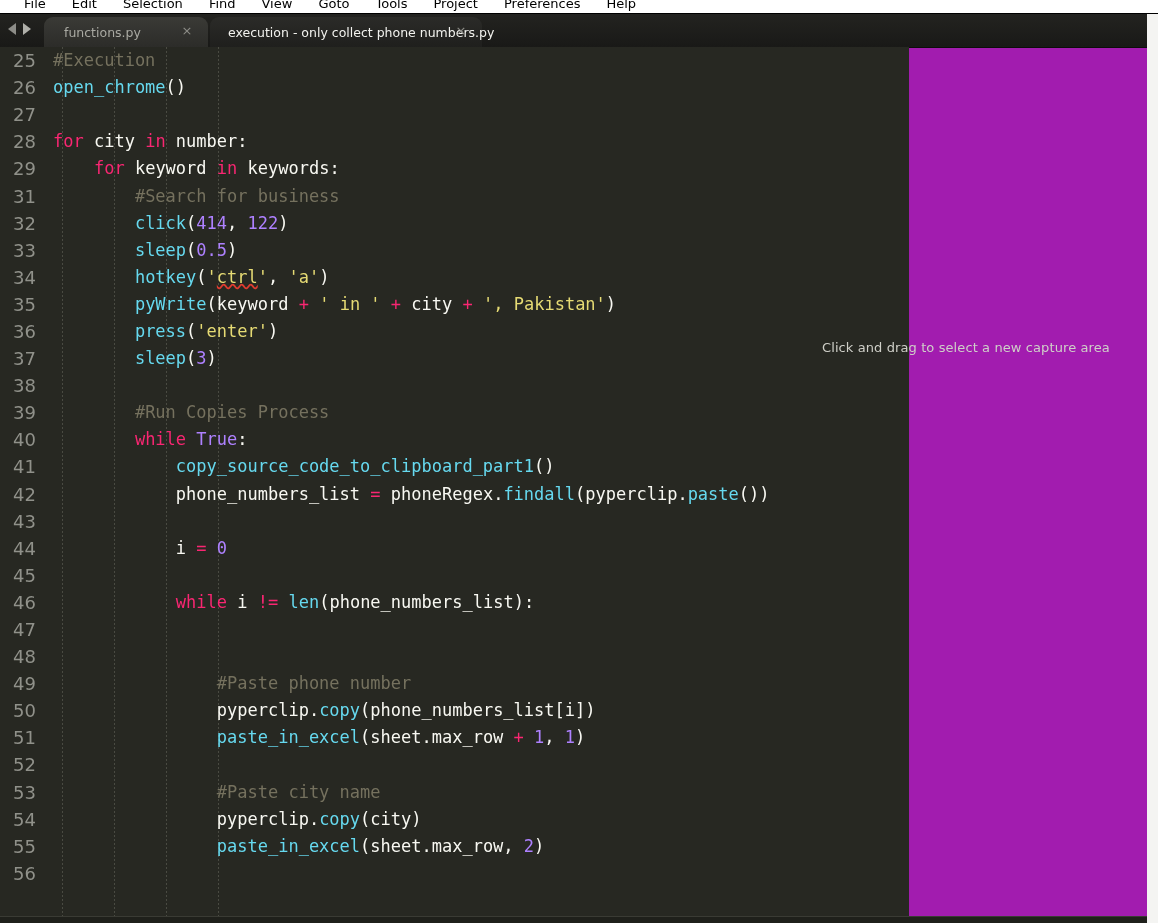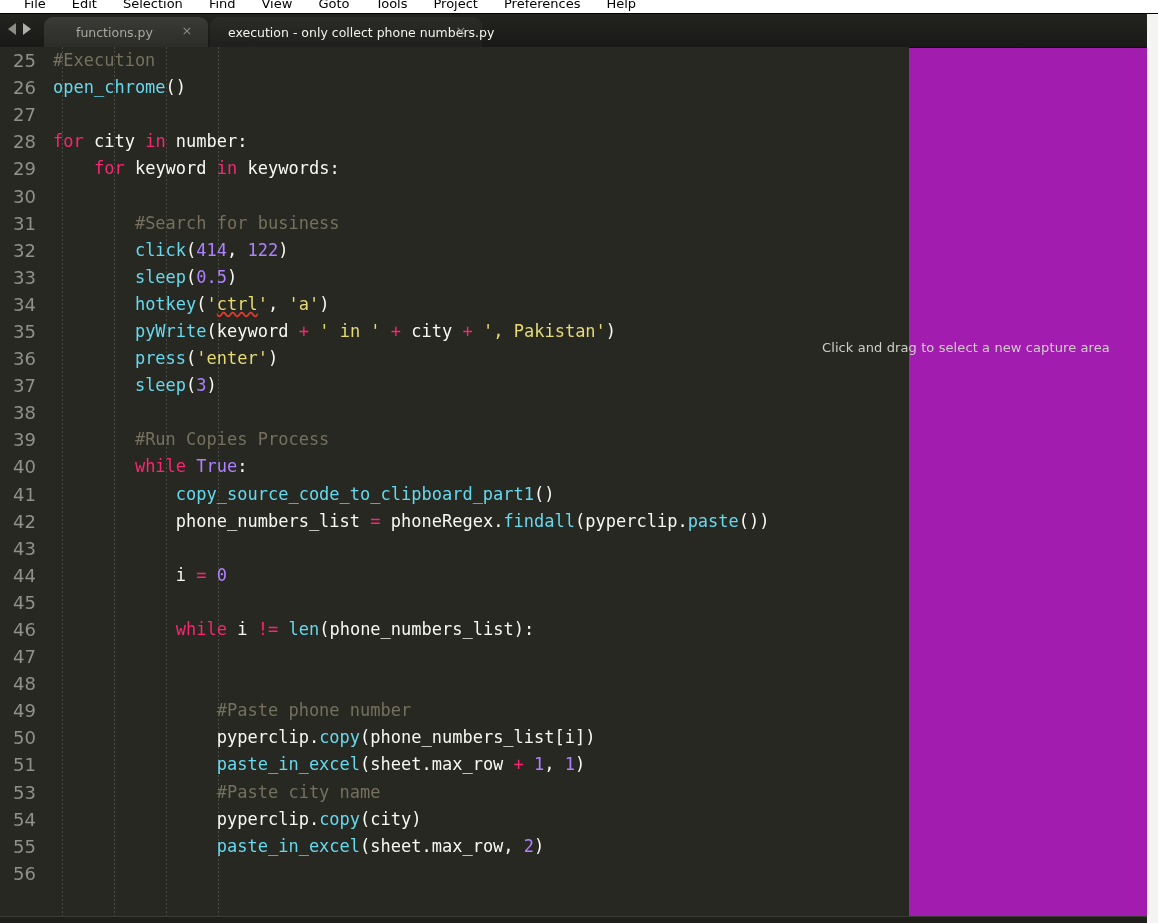--- a/index.html
+++ b/index.html
@@ -64,21 +64,21 @@
   }
   .tab-label {
     font-family: "DejaVu Sans", "Liberation Sans", sans-serif;
     font-size: 12.5px;
     white-space: nowrap;
   }
   .tab.inactive {
     left: 44px; width: 164px;
     background: linear-gradient(180deg,#3a3a36 0%, #2c2c29 100%);
   }
-  .tab.inactive .tab-label { color: #a9a9a2; padding-left: 32px; }
+  .tab.inactive .tab-label { color: #a9a9a2; padding-left: 20px; }
   .tab.active {
     left: 210px; width: 272px;
     background: linear-gradient(180deg,#2b2b28 0%, #1f1f1d 100%);
   }
   .tab.active .tab-label { color: #f2f2ee; padding-left: 18px; }
   .tab-close {
     position: absolute; right: 14px; top: 7px;
     width: 14px; height: 14px;
     font-family: "DejaVu Sans", "Liberation Sans", sans-serif;
     font-size: 13px; line-height: 14px; text-align: center;
@@ -215,21 +215,20 @@
         <div class="iguide" style="left: 114px;"></div>
         <div class="iguide" style="left: 166px;"></div>
         <div class="iguide" style="left: 218px;"></div>
       </div>
     <div class="code-area" id="code-area">
         <div class="line"><div class="lineno">25</div><div class="code"><span class="c-com">#Execution</span></div></div>
         <div class="line"><div class="lineno">26</div><div class="code"><span class="c-fn">open_chrome</span><span class="c-pln">()</span></div></div>
         <div class="line"><div class="lineno">27</div><div class="code"></div></div>
         <div class="line"><div class="lineno">28</div><div class="code"><span class="c-kw">for</span><span class="c-pln"> city </span><span class="c-kw">in</span><span class="c-pln"> number:</span></div></div>
         <div class="line"><div class="lineno">29</div><div class="code"><span class="c-pln">    </span><span class="c-kw">for</span><span class="c-pln"> keyword </span><span class="c-kw">in</span><span class="c-pln"> keywords:</span></div></div>
-        <div class="line"><div class="lineno">30</div><div class="code"></div></div>
         <div class="line"><div class="lineno">31</div><div class="code"><span class="c-pln">        </span><span class="c-com">#Search for business</span></div></div>
         <div class="line"><div class="lineno">32</div><div class="code"><span class="c-pln">        </span><span class="c-fn">click</span><span class="c-pln">(</span><span class="c-num">414</span><span class="c-pln">, </span><span class="c-num">122</span><span class="c-pln">)</span></div></div>
         <div class="line"><div class="lineno">33</div><div class="code"><span class="c-pln">        </span><span class="c-fn">sleep</span><span class="c-pln">(</span><span class="c-num">0.5</span><span class="c-pln">)</span></div></div>
         <div class="line"><div class="lineno">34</div><div class="code"><span class="c-pln">        </span><span class="c-fn">hotkey</span><span class="c-pln">(</span><span class="c-str">'</span><span class="c-str spell">ctrl</span><span class="c-str">'</span><span class="c-pln">, </span><span class="c-str">'a'</span><span class="c-pln">)</span></div></div>
         <div class="line"><div class="lineno">35</div><div class="code"><span class="c-pln">        </span><span class="c-fn">pyWrite</span><span class="c-pln">(keyword </span><span class="c-kw">+</span><span class="c-pln"> </span><span class="c-str">' in '</span><span class="c-pln"> </span><span class="c-kw">+</span><span class="c-pln"> city </span><span class="c-kw">+</span><span class="c-pln"> </span><span class="c-str">', Pakistan'</span><span class="c-pln">)</span></div></div>
         <div class="line"><div class="lineno">36</div><div class="code"><span class="c-pln">        </span><span class="c-fn">press</span><span class="c-pln">(</span><span class="c-str">'enter'</span><span class="c-pln">)</span></div></div>
         <div class="line"><div class="lineno">37</div><div class="code"><span class="c-pln">        </span><span class="c-fn">sleep</span><span class="c-pln">(</span><span class="c-num">3</span><span class="c-pln">)</span></div></div>
         <div class="line"><div class="lineno">38</div><div class="code"></div></div>
         <div class="line"><div class="lineno">39</div><div class="code"><span class="c-pln">        </span><span class="c-com">#Run Copies Process</span></div></div>
         <div class="line"><div class="lineno">40</div><div class="code"><span class="c-pln">        </span><span class="c-kw">while</span><span class="c-pln"> </span><span class="c-num">True</span><span class="c-pln">:</span></div></div>
@@ -237,20 +236,21 @@
         <div class="line"><div class="lineno">42</div><div class="code"><span class="c-pln">            </span><span class="c-pln">phone_numbers_list </span><span class="c-kw">=</span><span class="c-pln"> phoneRegex.</span><span class="c-fn">findall</span><span class="c-pln">(pyperclip.</span><span class="c-fn">paste</span><span class="c-pln">())</span></div></div>
         <div class="line"><div class="lineno">43</div><div class="code"></div></div>
         <div class="line"><div class="lineno">44</div><div class="code"><span class="c-pln">            </span><span class="c-pln">i </span><span class="c-kw">=</span><span class="c-pln"> </span><span class="c-num">0</span></div></div>
         <div class="line"><div class="lineno">45</div><div class="code"></div></div>
         <div class="line"><div class="lineno">46</div><div class="code"><span class="c-pln">            </span><span class="c-kw">while</span><span class="c-pln"> i </span><span class="c-kw">!=</span><span class="c-pln"> </span><span class="c-fn">len</span><span class="c-pln">(phone_numbers_list):</span></div></div>
         <div class="line"><div class="lineno">47</div><div class="code"></div></div>
         <div class="line"><div class="lineno">48</div><div class="code"></div></div>
         <div class="line"><div class="lineno">49</div><div class="code"><span class="c-pln">                </span><span class="c-com">#Paste phone number</span></div></div>
         <div class="line"><div class="lineno">50</div><div class="code"><span class="c-pln">                </span><span class="c-pln">pyperclip.</span><span class="c-fn">copy</span><span class="c-pln">(phone_numbers_list[i])</span></div></div>
         <div class="line"><div class="lineno">51</div><div class="code"><span class="c-pln">                </span><span class="c-fn">paste_in_excel</span><span class="c-pln">(sheet.max_row </span><span class="c-kw">+</span><span class="c-pln"> </span><span class="c-num">1</span><span class="c-pln">, </span><span class="c-num">1</span><span class="c-pln">)</span></div></div>
+        <div class="line"><div class="lineno">52</div><div class="code"></div></div>
         <div class="line"><div class="lineno">53</div><div class="code"><span class="c-pln">                </span><span class="c-com">#Paste city name</span></div></div>
         <div class="line"><div class="lineno">54</div><div class="code"><span class="c-pln">                </span><span class="c-pln">pyperclip.</span><span class="c-fn">copy</span><span class="c-pln">(city)</span></div></div>
         <div class="line"><div class="lineno">55</div><div class="code"><span class="c-pln">                </span><span class="c-fn">paste_in_excel</span><span class="c-pln">(sheet.max_row, </span><span class="c-num">2</span><span class="c-pln">)</span></div></div>
         <div class="line"><div class="lineno">56</div><div class="code"></div></div>
       </div>
   </div>
 
   <div class="capture-hint">Click and drag to select a new capture area</div>
 
   <div class="right-strip"></div>

